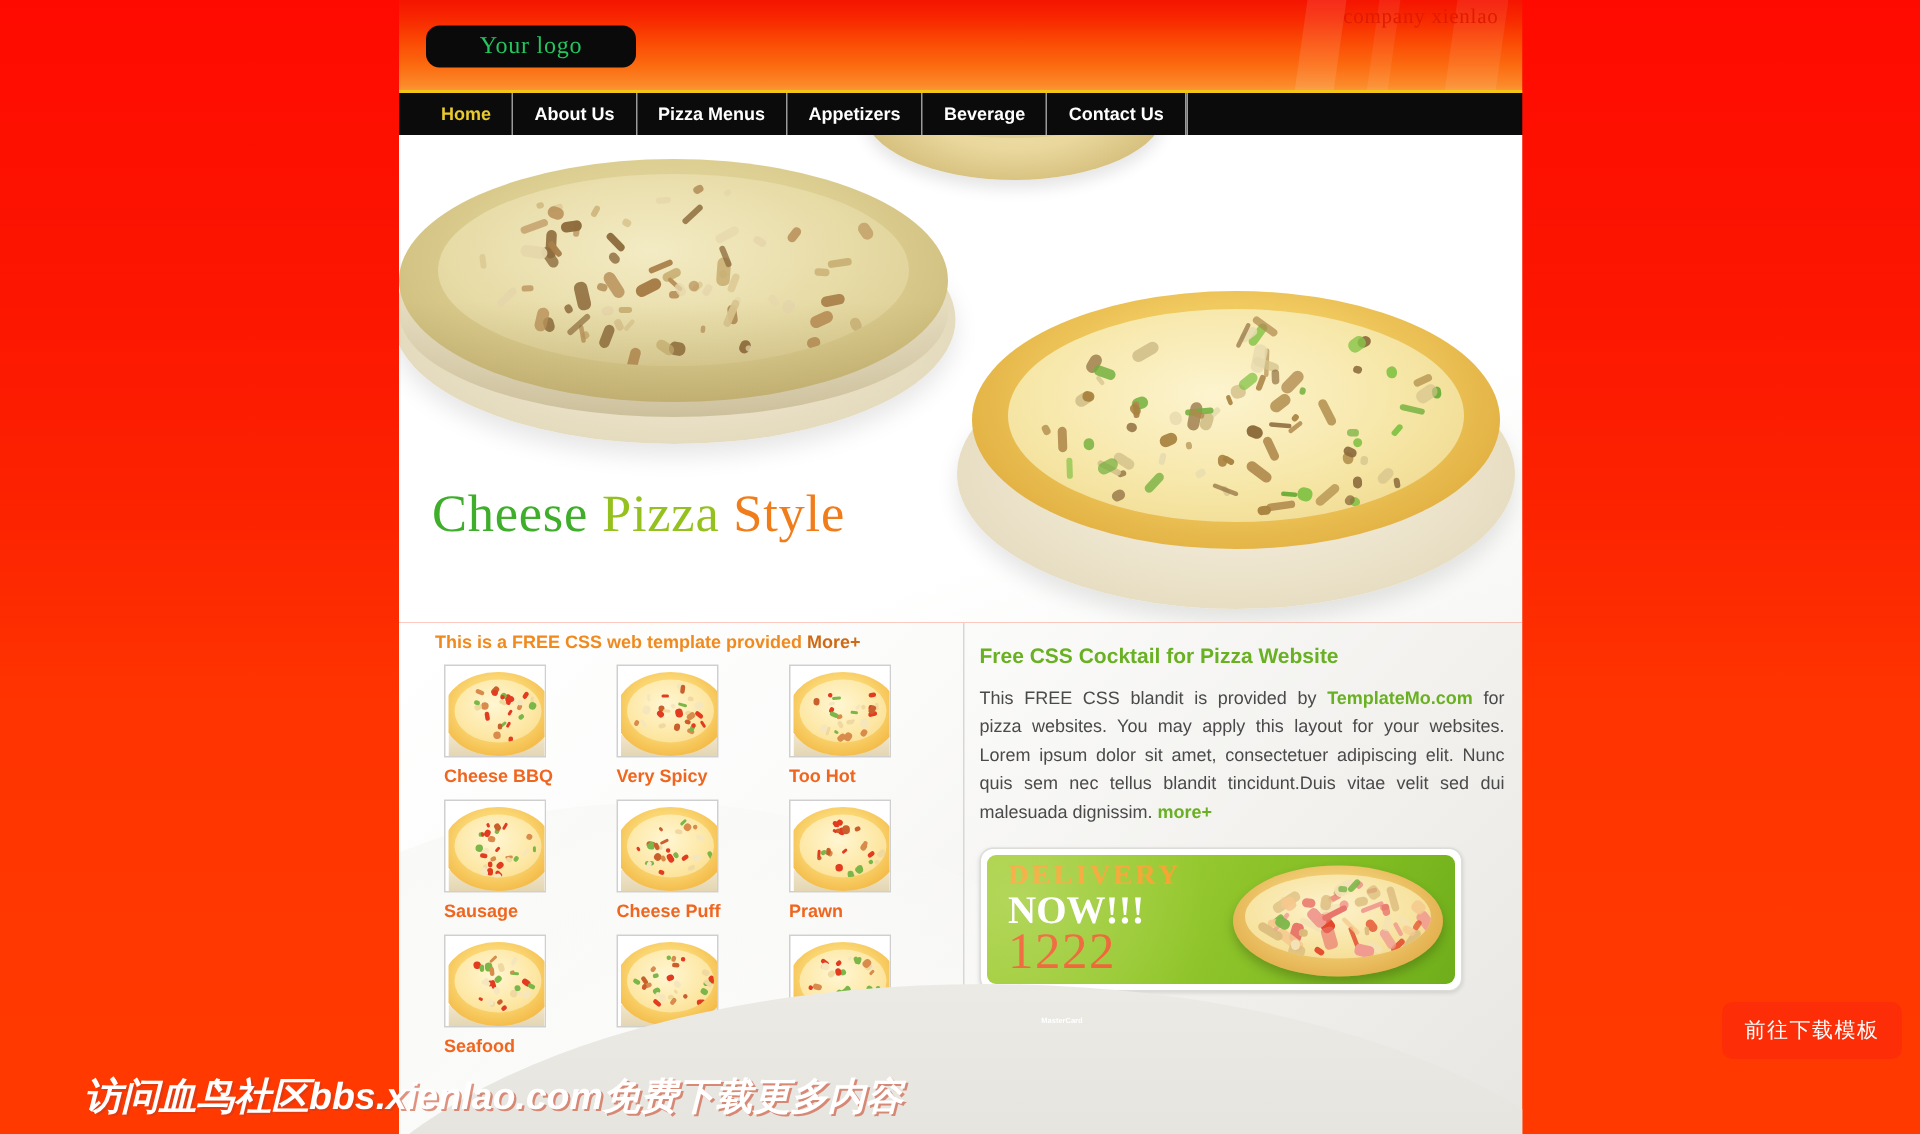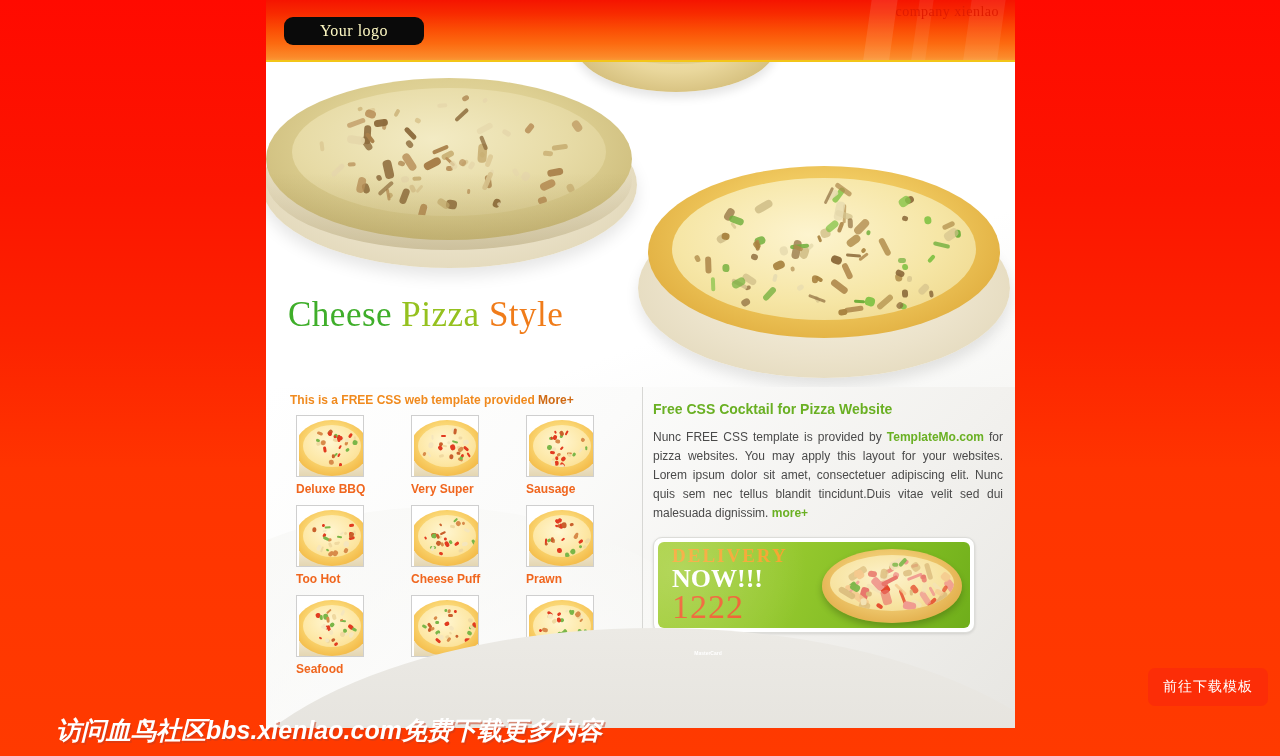--- a/index.html
+++ b/index.html
@@ -61,21 +61,21 @@
     height: 28px;
     background: #0a0a0a;
     border-radius: 9px;
     display: flex;
     align-items: center;
     justify-content: center;
   }
   .logo-box span {
     font-family: "Liberation Serif", serif;
     font-size: 16px;
-    color: #fef9c3;
+    color: #22c55e;
     letter-spacing: 0.5px;
   }
 
   .brand {
     position: absolute;
     right: 14px;
     top: 8px;
     text-align: right;
     line-height: 1;
   }
@@ -546,20 +546,29 @@
 
     <div class="logo-box">
       <span>Your logo</span>
     </div>
 
     <div class="brand">
       <span class="b-sub">company xienlao</span>
     </div>
   </div>
 
+  <div class="nav">
+    <div class="nav-item active">Home</div>
+    <div class="nav-item">About Us</div>
+    <div class="nav-item">Pizza Menus</div>
+    <div class="nav-item">Appetizers</div>
+    <div class="nav-item">Beverage</div>
+    <div class="nav-item">Contact Us</div>
+    <div class="nav-spacer"></div>
+  </div>
 
   <div class="hero">
 
     <div class="pizza pizza-top">
       <div class="crust"></div>
       <div class="top"></div>
     </div>
 
     <div class="pizza pizza-left">
       <div class="plate"></div>
@@ -775,21 +784,21 @@
                   <span class="mtp" style="left: 28.4873px; top: 29.7922px; width: 4.48175px; height: 3.18294px; background: rgb(201, 96, 44); transform: rotate(91deg);"></span>
                   <span class="mtp" style="left: 50.1407px; top: 15.379px; width: 4.51606px; height: 4.74536px; background: rgb(122, 182, 72); transform: rotate(105deg);"></span>
                   <span class="mtp" style="left: 42.2753px; top: 12.9088px; width: 3.85061px; height: 4.23226px; background: rgb(245, 230, 189); transform: rotate(157deg);"></span>
                   <span class="mtp" style="left: 34.3612px; top: 29.3003px; width: 3.86269px; height: 2.14799px; background: rgb(226, 59, 32); transform: rotate(119deg);"></span>
                   <span class="mtp" style="left: 33.951px; top: 12.7795px; width: 4.7098px; height: 2.85632px; background: rgb(226, 59, 32); transform: rotate(108deg);"></span>
                   <span class="mtp" style="left: 13.7554px; top: 7.16565px; width: 6.14731px; height: 2.73537px; background: rgb(216, 139, 74); transform: rotate(21deg);"></span>
                   <span class="mtp" style="left: 35.5639px; top: 11.4279px; width: 3.7476px; height: 4.08009px; background: rgb(226, 59, 32); transform: rotate(152deg);"></span>
                 </div>
               </div>
             </div>
-            <div class="thumb-label">Deluxe BBQ</div>
+            <div class="thumb-label">Cheese BBQ</div>
           </div>
           <div class="thumb-cell">
             <div class="thumb-frame">
               <div class="mini-pizza">
                 <div class="mp-table"></div>
                 <div class="mp-base"></div>
                 <div class="mp-cheese"></div>
                 <div class="mp-tbl">
                   <span class="mtp" style="left: 20.7749px; top: 28.6599px; width: 4.94763px; height: 3.41952px; background: rgb(240, 217, 160); transform: rotate(167deg);"></span>
                   <span class="mtp" style="left: 4.96551px; top: 26.7144px; width: 2.79733px; height: 3.75366px; background: rgb(216, 139, 74); transform: rotate(29deg);"></span>
@@ -813,21 +822,59 @@
                   <span class="mtp" style="left: 43.4846px; top: 29.1438px; width: 2.70354px; height: 3.02616px; background: rgb(226, 59, 32); transform: rotate(76deg);"></span>
                   <span class="mtp" style="left: 33.6039px; top: 5.03758px; width: 6.20162px; height: 3.08785px; background: rgb(201, 96, 44); transform: rotate(97deg);"></span>
                   <span class="mtp" style="left: 19.9066px; top: 20.5089px; width: 4.79577px; height: 3.58026px; background: rgb(226, 59, 32); transform: rotate(48deg);"></span>
                   <span class="mtp" style="left: 39.47px; top: 21.4763px; width: 3.76734px; height: 2.9154px; background: rgb(240, 217, 160); transform: rotate(177deg);"></span>
                   <span class="mtp" style="left: 9.92235px; top: 18.3119px; width: 6.1339px; height: 4.79561px; background: rgb(245, 230, 189); transform: rotate(100deg);"></span>
                   <span class="mtp" style="left: 28.6307px; top: 15.5328px; width: 3.10678px; height: 3.41866px; background: rgb(245, 230, 189); transform: rotate(117deg);"></span>
                   <span class="mtp" style="left: 40.0856px; top: 22.0263px; width: 5.50454px; height: 4.35452px; background: rgb(216, 139, 74); transform: rotate(142deg);"></span>
                 </div>
               </div>
             </div>
-            <div class="thumb-label">Very Super</div>
+            <div class="thumb-label">Very Spicy</div>
+          </div>
+          <div class="thumb-cell">
+            <div class="thumb-frame">
+              <div class="mini-pizza">
+                <div class="mp-table"></div>
+                <div class="mp-base"></div>
+                <div class="mp-cheese"></div>
+                <div class="mp-tbl">
+                  <span class="mtp" style="left: 24.6677px; top: 23.0252px; width: 3.37165px; height: 4.01023px; background: rgb(216, 139, 74); transform: rotate(80deg);"></span>
+                  <span class="mtp" style="left: 19.907px; top: 15.023px; width: 3.66608px; height: 2.03963px; background: rgb(245, 230, 189); transform: rotate(168deg);"></span>
+                  <span class="mtp" style="left: 42.0365px; top: 27.724px; width: 3.83374px; height: 4.30947px; background: rgb(245, 230, 189); transform: rotate(20deg);"></span>
+                  <span class="mtp" style="left: 31.2375px; top: 26.9291px; width: 5.20714px; height: 2.9506px; background: rgb(240, 217, 160); transform: rotate(176deg);"></span>
+                  <span class="mtp" style="left: 29.3458px; top: 36.2548px; width: 6.44254px; height: 4.89488px; background: rgb(216, 139, 74); transform: rotate(123deg);"></span>
+                  <span class="mtp" style="left: 8.70307px; top: 12.6737px; width: 5.06347px; height: 3.6419px; background: rgb(201, 96, 44); transform: rotate(92deg);"></span>
+                  <span class="mtp" style="left: 39.6041px; top: 27.0895px; width: 6.485px; height: 4.58637px; background: rgb(245, 230, 189); transform: rotate(118deg);"></span>
+                  <span class="mtp" style="left: 41.3982px; top: 33.0826px; width: 3.5831px; height: 4.9829px; background: rgb(216, 139, 74); transform: rotate(35deg);"></span>
+                  <span class="mtp" style="left: 46.456px; top: 16.8848px; width: 3.1999px; height: 4.26146px; background: rgb(226, 59, 32); transform: rotate(7deg);"></span>
+                  <span class="mtp" style="left: 15.536px; top: 32.8305px; width: 5.74044px; height: 2.37781px; background: rgb(240, 217, 160); transform: rotate(109deg);"></span>
+                  <span class="mtp" style="left: 19.3331px; top: 18.7996px; width: 4.47821px; height: 3.11694px; background: rgb(226, 59, 32); transform: rotate(119deg);"></span>
+                  <span class="mtp" style="left: 26.2187px; top: 27.6822px; width: 2.93151px; height: 4.53024px; background: rgb(240, 217, 160); transform: rotate(152deg);"></span>
+                  <span class="mtp" style="left: 46.5901px; top: 8.35668px; width: 3.27547px; height: 4.87824px; background: rgb(226, 59, 32); transform: rotate(82deg);"></span>
+                  <span class="mtp" style="left: 22.728px; top: 34.493px; width: 2.89249px; height: 2.26031px; background: rgb(122, 182, 72); transform: rotate(30deg);"></span>
+                  <span class="mtp" style="left: 48.9154px; top: 16.9178px; width: 5.22975px; height: 2.17795px; background: rgb(240, 217, 160); transform: rotate(82deg);"></span>
+                  <span class="mtp" style="left: 32.322px; top: 27.2292px; width: 5.0623px; height: 2.19552px; background: rgb(240, 217, 160); transform: rotate(154deg);"></span>
+                  <span class="mtp" style="left: 18.5892px; top: 9.3643px; width: 3.02115px; height: 2.67877px; background: rgb(226, 59, 32); transform: rotate(19deg);"></span>
+                  <span class="mtp" style="left: 33.5944px; top: 21.0752px; width: 4.76602px; height: 2.33016px; background: rgb(122, 182, 72); transform: rotate(6deg);"></span>
+                  <span class="mtp" style="left: 37.3076px; top: 16.9756px; width: 3.83957px; height: 2.33212px; background: rgb(245, 230, 189); transform: rotate(135deg);"></span>
+                  <span class="mtp" style="left: 45.9344px; top: 21.7448px; width: 5.83764px; height: 2.55954px; background: rgb(226, 59, 32); transform: rotate(166deg);"></span>
+                  <span class="mtp" style="left: 46.3437px; top: 18.4819px; width: 5.53359px; height: 3.82333px; background: rgb(201, 96, 44); transform: rotate(120deg);"></span>
+                  <span class="mtp" style="left: 21.8772px; top: 11.2042px; width: 5.66828px; height: 2.4416px; background: rgb(122, 182, 72); transform: rotate(176deg);"></span>
+                  <span class="mtp" style="left: 41.4211px; top: 16.7981px; width: 3.15649px; height: 2.95978px; background: rgb(240, 217, 160); transform: rotate(125deg);"></span>
+                  <span class="mtp" style="left: 13.489px; top: 31.1654px; width: 6.07979px; height: 3.81688px; background: rgb(245, 230, 189); transform: rotate(121deg);"></span>
+                  <span class="mtp" style="left: 19.7956px; top: 22.2112px; width: 6.11934px; height: 3.20705px; background: rgb(122, 182, 72); transform: rotate(23deg);"></span>
+                  <span class="mtp" style="left: 24.6521px; top: 36.7706px; width: 6.11088px; height: 3.77833px; background: rgb(216, 139, 74); transform: rotate(140deg);"></span>
+                </div>
+              </div>
+            </div>
+            <div class="thumb-label">Too Hot</div>
           </div>
           <div class="thumb-cell">
             <div class="thumb-frame">
               <div class="mini-pizza">
                 <div class="mp-table"></div>
                 <div class="mp-base"></div>
                 <div class="mp-cheese"></div>
                 <div class="mp-tbl">
                   <span class="mtp" style="left: 27.2189px; top: 38.3415px; width: 4.69268px; height: 3.2305px; background: rgb(226, 59, 32); transform: rotate(44deg);"></span>
                   <span class="mtp" style="left: 13.612px; top: 20.4136px; width: 5.20991px; height: 4.8382px; background: rgb(122, 182, 72); transform: rotate(3deg);"></span>
@@ -852,58 +899,20 @@
                   <span class="mtp" style="left: 16.9978px; top: 12.4676px; width: 2.72924px; height: 2.48174px; background: rgb(226, 59, 32); transform: rotate(73deg);"></span>
                   <span class="mtp" style="left: 27.42px; top: 6.00007px; width: 3.73911px; height: 4.78452px; background: rgb(201, 96, 44); transform: rotate(145deg);"></span>
                   <span class="mtp" style="left: 28.3347px; top: 32.4098px; width: 4.9123px; height: 3.89224px; background: rgb(226, 59, 32); transform: rotate(136deg);"></span>
                   <span class="mtp" style="left: 17.3472px; top: 25.8405px; width: 4.71302px; height: 2.89145px; background: rgb(226, 59, 32); transform: rotate(7deg);"></span>
                   <span class="mtp" style="left: 21.9531px; top: 31.9114px; width: 4.02137px; height: 2.50399px; background: rgb(226, 59, 32); transform: rotate(87deg);"></span>
                   <span class="mtp" style="left: 39.1532px; top: 28.4357px; width: 4.07791px; height: 3.14725px; background: rgb(122, 182, 72); transform: rotate(124deg);"></span>
                 </div>
               </div>
             </div>
             <div class="thumb-label">Sausage</div>
-          </div>
-          <div class="thumb-cell">
-            <div class="thumb-frame">
-              <div class="mini-pizza">
-                <div class="mp-table"></div>
-                <div class="mp-base"></div>
-                <div class="mp-cheese"></div>
-                <div class="mp-tbl">
-                  <span class="mtp" style="left: 24.6677px; top: 23.0252px; width: 3.37165px; height: 4.01023px; background: rgb(216, 139, 74); transform: rotate(80deg);"></span>
-                  <span class="mtp" style="left: 19.907px; top: 15.023px; width: 3.66608px; height: 2.03963px; background: rgb(245, 230, 189); transform: rotate(168deg);"></span>
-                  <span class="mtp" style="left: 42.0365px; top: 27.724px; width: 3.83374px; height: 4.30947px; background: rgb(245, 230, 189); transform: rotate(20deg);"></span>
-                  <span class="mtp" style="left: 31.2375px; top: 26.9291px; width: 5.20714px; height: 2.9506px; background: rgb(240, 217, 160); transform: rotate(176deg);"></span>
-                  <span class="mtp" style="left: 29.3458px; top: 36.2548px; width: 6.44254px; height: 4.89488px; background: rgb(216, 139, 74); transform: rotate(123deg);"></span>
-                  <span class="mtp" style="left: 8.70307px; top: 12.6737px; width: 5.06347px; height: 3.6419px; background: rgb(201, 96, 44); transform: rotate(92deg);"></span>
-                  <span class="mtp" style="left: 39.6041px; top: 27.0895px; width: 6.485px; height: 4.58637px; background: rgb(245, 230, 189); transform: rotate(118deg);"></span>
-                  <span class="mtp" style="left: 41.3982px; top: 33.0826px; width: 3.5831px; height: 4.9829px; background: rgb(216, 139, 74); transform: rotate(35deg);"></span>
-                  <span class="mtp" style="left: 46.456px; top: 16.8848px; width: 3.1999px; height: 4.26146px; background: rgb(226, 59, 32); transform: rotate(7deg);"></span>
-                  <span class="mtp" style="left: 15.536px; top: 32.8305px; width: 5.74044px; height: 2.37781px; background: rgb(240, 217, 160); transform: rotate(109deg);"></span>
-                  <span class="mtp" style="left: 19.3331px; top: 18.7996px; width: 4.47821px; height: 3.11694px; background: rgb(226, 59, 32); transform: rotate(119deg);"></span>
-                  <span class="mtp" style="left: 26.2187px; top: 27.6822px; width: 2.93151px; height: 4.53024px; background: rgb(240, 217, 160); transform: rotate(152deg);"></span>
-                  <span class="mtp" style="left: 46.5901px; top: 8.35668px; width: 3.27547px; height: 4.87824px; background: rgb(226, 59, 32); transform: rotate(82deg);"></span>
-                  <span class="mtp" style="left: 22.728px; top: 34.493px; width: 2.89249px; height: 2.26031px; background: rgb(122, 182, 72); transform: rotate(30deg);"></span>
-                  <span class="mtp" style="left: 48.9154px; top: 16.9178px; width: 5.22975px; height: 2.17795px; background: rgb(240, 217, 160); transform: rotate(82deg);"></span>
-                  <span class="mtp" style="left: 32.322px; top: 27.2292px; width: 5.0623px; height: 2.19552px; background: rgb(240, 217, 160); transform: rotate(154deg);"></span>
-                  <span class="mtp" style="left: 18.5892px; top: 9.3643px; width: 3.02115px; height: 2.67877px; background: rgb(226, 59, 32); transform: rotate(19deg);"></span>
-                  <span class="mtp" style="left: 33.5944px; top: 21.0752px; width: 4.76602px; height: 2.33016px; background: rgb(122, 182, 72); transform: rotate(6deg);"></span>
-                  <span class="mtp" style="left: 37.3076px; top: 16.9756px; width: 3.83957px; height: 2.33212px; background: rgb(245, 230, 189); transform: rotate(135deg);"></span>
-                  <span class="mtp" style="left: 45.9344px; top: 21.7448px; width: 5.83764px; height: 2.55954px; background: rgb(226, 59, 32); transform: rotate(166deg);"></span>
-                  <span class="mtp" style="left: 46.3437px; top: 18.4819px; width: 5.53359px; height: 3.82333px; background: rgb(201, 96, 44); transform: rotate(120deg);"></span>
-                  <span class="mtp" style="left: 21.8772px; top: 11.2042px; width: 5.66828px; height: 2.4416px; background: rgb(122, 182, 72); transform: rotate(176deg);"></span>
-                  <span class="mtp" style="left: 41.4211px; top: 16.7981px; width: 3.15649px; height: 2.95978px; background: rgb(240, 217, 160); transform: rotate(125deg);"></span>
-                  <span class="mtp" style="left: 13.489px; top: 31.1654px; width: 6.07979px; height: 3.81688px; background: rgb(245, 230, 189); transform: rotate(121deg);"></span>
-                  <span class="mtp" style="left: 19.7956px; top: 22.2112px; width: 6.11934px; height: 3.20705px; background: rgb(122, 182, 72); transform: rotate(23deg);"></span>
-                  <span class="mtp" style="left: 24.6521px; top: 36.7706px; width: 6.11088px; height: 3.77833px; background: rgb(216, 139, 74); transform: rotate(140deg);"></span>
-                </div>
-              </div>
-            </div>
-            <div class="thumb-label">Too Hot</div>
           </div>
           <div class="thumb-cell">
             <div class="thumb-frame">
               <div class="mini-pizza">
                 <div class="mp-table"></div>
                 <div class="mp-base"></div>
                 <div class="mp-cheese"></div>
                 <div class="mp-tbl">
                   <span class="mtp" style="left: 18.2174px; top: 25.8497px; width: 5.39418px; height: 4.87803px; background: rgb(201, 96, 44); transform: rotate(37deg);"></span>
                   <span class="mtp" style="left: 13.4157px; top: 17.6831px; width: 5.89353px; height: 3.90786px; background: rgb(201, 96, 44); transform: rotate(6deg);"></span>
@@ -1088,21 +1097,21 @@
             </div>
             <div class="thumb-label">BBQ Deluxe</div>
           </div>
         </div>
     </div>
 
     <div class="col-right">
       <div class="right-title">Free CSS Cocktail for Pizza Website</div>
 
       <div class="right-body">
-        <span>Nunc FREE CSS template is provided by </span><span class="tm">TemplateMo.com</span><span> for pizza websites. You may apply this layout for your websites. Lorem ipsum dolor sit amet, consectetuer adipiscing elit. Nunc quis sem nec tellus blandit tincidunt.Duis vitae velit sed dui malesuada dignissim. </span><span class="more">more+</span>
+        <span>This FREE CSS blandit is provided by </span><span class="tm">TemplateMo.com</span><span> for pizza websites. You may apply this layout for your websites. Lorem ipsum dolor sit amet, consectetuer adipiscing elit. Nunc quis sem nec tellus blandit tincidunt.Duis vitae velit sed dui malesuada dignissim. </span><span class="more">more+</span>
       </div>
 
       <div class="delivery">
         <div class="delivery-inner">
           <div class="d-text">
             <span class="d-1">DELIVERY</span>
             <span class="d-2">NOW!!!</span>
             <span class="d-3">1222</span>
           </div>
           <div class="d-pizza">

